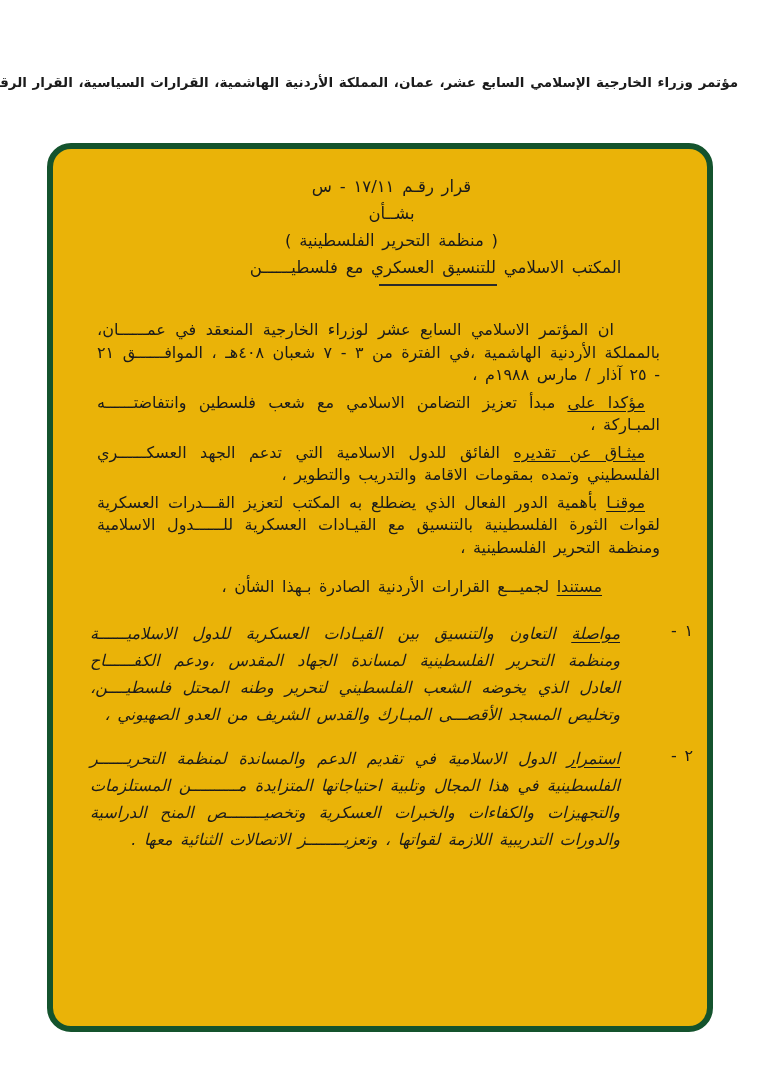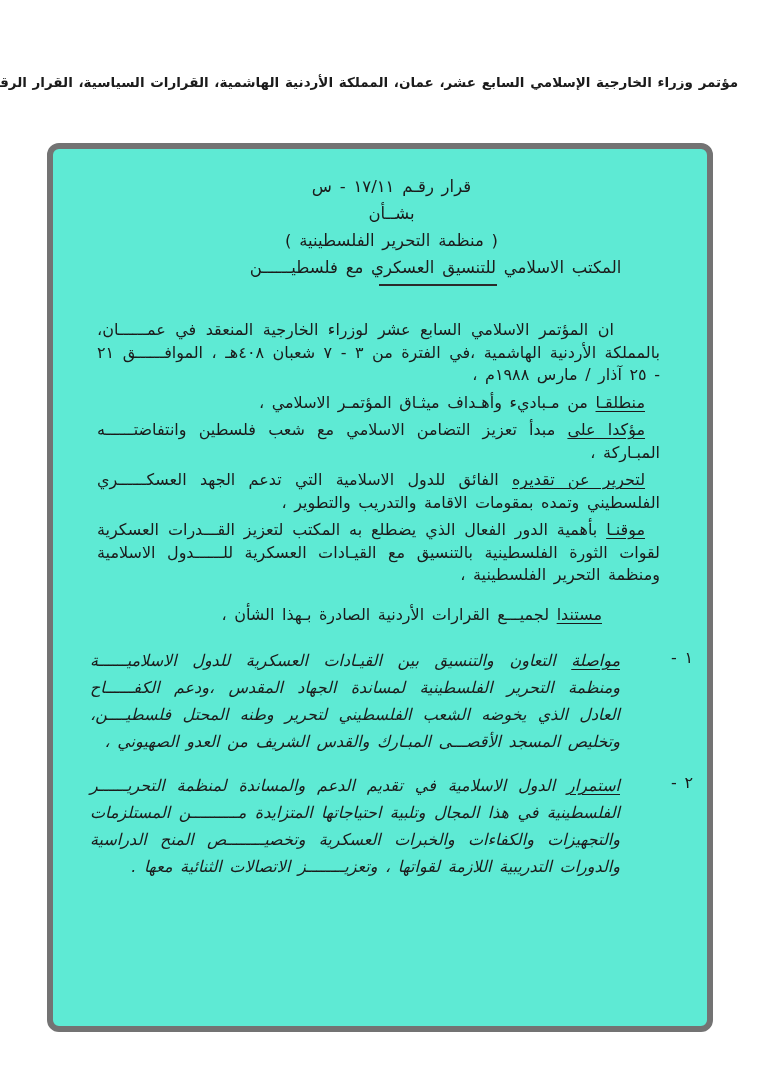--- a/index.html
+++ b/index.html
@@ -30,23 +30,23 @@
     font-size: 11px;
     margin-top: 9px;
     word-spacing: 1px;
   }
 
   
   .doc-frame {
     position: absolute;
     left: 47px; top: 143px;
     width: 654px; height: 877px;
-    border: 6px solid #737373;
-    border-radius: 12px;
-    background: #5eead4;
+    border: 6px solid #14532d;
+    border-radius: 24px;
+    background: #eab308;
   }
   .doc-content {
     position: absolute;
     top: 0; bottom: 0; left: 0; right: 0;
     padding: 24px 14px 0 37px;
     direction: rtl;
     font-size: 16px;
     word-spacing: 2.5px;
   }
 
@@ -105,25 +105,24 @@
       <div class="title-line">بشــأن</div>
       <div class="title-line">( منظمة التحرير الفلسطينية )</div>
       <div class="title-line title-l3">المكتب الاسلامي للتنسيق العسكري مع فلسطيــــــن</div>
       <div class="title-underline"></div>
     </div>
 
     <div class="preamble">
 
       <p class="para p-first"><span>ان المؤتمر الاسلامي السابع عشر لوزراء الخارجية المنعقد في عمــــــان، بالمملكة الأردنية الهاشمية ،في الفترة من ٣ - ٧ شعبان ٤٠٨هـ ، الموافــــــق ٢١ - ٢٥ آذار / مارس ١٩٨٨م ،</span></p>
 
-      <p class="para p-lead"><span class="lead-underline">منطلقـا</span><span> من مـباديء وأهـداف ميثـاق المؤتمـر الاسلامي ،</span></p>
 
       <p class="para p-lead"><span class="lead-underline">مؤكدا على</span><span> مبدأ تعزيز التضامن الاسلامي مع شعب فلسطين وانتفاضتــــــه المبـاركة ،</span></p>
 
-      <p class="para p-lead"><span class="lead-underline">لتحرير عن تقديره</span><span> الفائق للدول الاسلامية التي تدعم الجهد العسكــــــري الفلسطيني وتمده بمقومات الاقامة والتدريب والتطوير ،</span></p>
+      <p class="para p-lead"><span class="lead-underline">ميثـاق عن تقديره</span><span> الفائق للدول الاسلامية التي تدعم الجهد العسكــــــري الفلسطيني وتمده بمقومات الاقامة والتدريب والتطوير ،</span></p>
 
       <p class="para p-lead"><span class="lead-underline">موقنـا</span><span> بأهمية الدور الفعال الذي يضطلع به المكتب لتعزيز القـــدرات العسكرية لقوات الثورة الفلسطينية بالتنسيق مع القيـادات العسكرية للــــــدول الاسلامية ومنظمة التحرير الفلسطينية ،</span></p>
 
       <p class="para p-deep"><span class="lead-underline">مستندا</span><span> لجميـــع القرارات الأردنية الصادرة بـهذا الشأن ،</span></p>
 
     </div>
 
     <div class="items">
 
       <div class="item">

